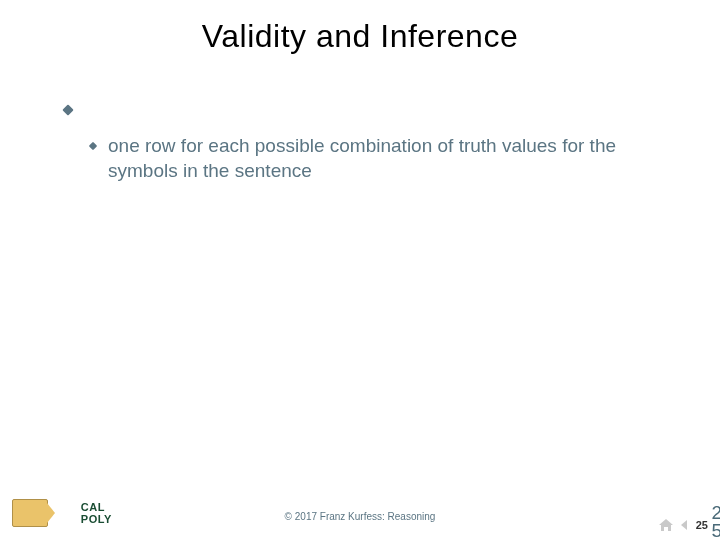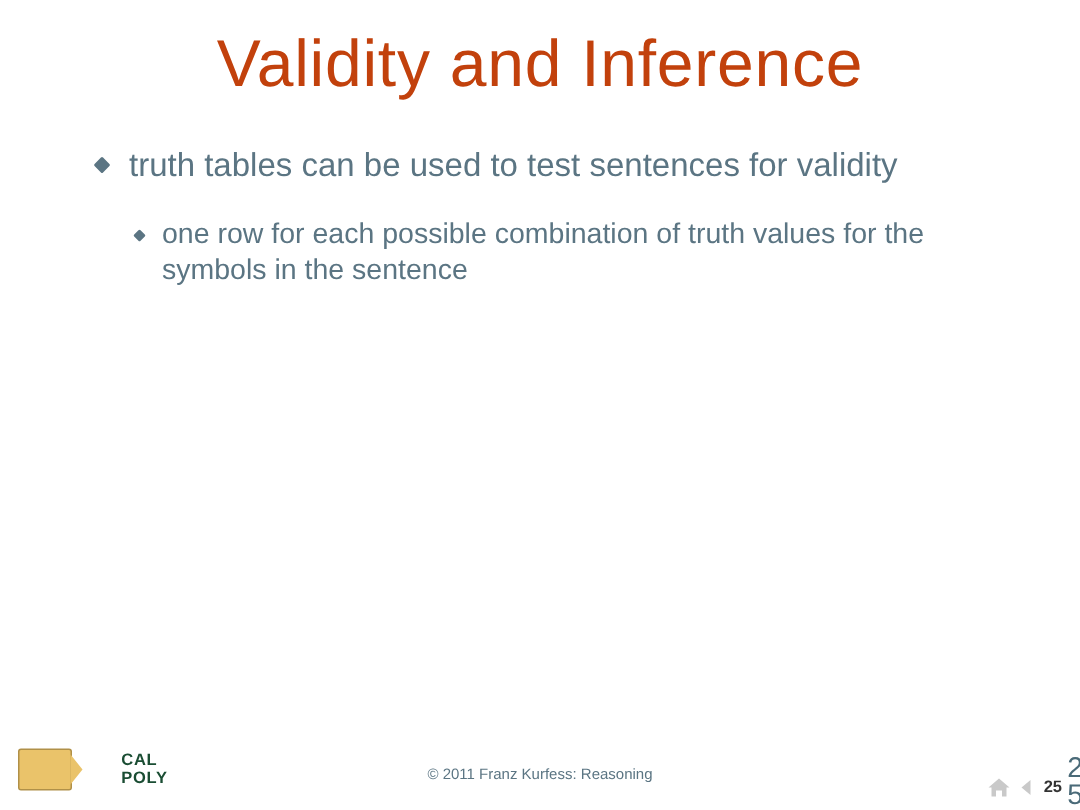--- a/index.html
+++ b/index.html
@@ -17,23 +17,23 @@
     height: 540px;
     position: relative;
     box-sizing: border-box;
   }
   .title {
     position: absolute;
     top: 18px;
     left: 0;
     width: 720px;
     text-align: center;
-    font-size: 44px;
+    font-size: 32px;
     font-weight: 400;
-    color: #c2410c;
+    color: #000000;
     letter-spacing: 0.5px;
   }
   .body {
     position: absolute;
     top: 96px;
     left: 64px;
     right: 60px;
     color: #5b7583;
   }
   .bul1 {
@@ -160,36 +160,35 @@
 </head>
 <body>
 
 <div class="slide">
 
   <div class="title">Validity and Inference</div>
 
   <div class="body">
     <div class="bul1">
       <div class="icon"></div>
-      <div class="text">truth tables can be used to test sentences for validity</div>
     </div>
     <div class="sub">
       <div class="bul2">
         <div class="icon"></div>
         <div class="text">one row for each possible combination of truth values for the symbols in the sentence</div>
       </div>
     </div>
   </div>
 
   <div class="logo">
     <div class="logo-badge"></div>
     <div class="logo-text">CAL POLY</div>
   </div>
 
-  <div class="footer-copy">© 2011  Franz Kurfess: Reasoning</div>
+  <div class="footer-copy">© 2017  Franz Kurfess: Reasoning</div>
 
   <div class="nav">
     <span class="home-icon">
       <svg width="16" height="14" viewBox="0 0 16 14">
         <path d="M8 1 L15 7 L13 7 L13 13 L10 13 L10 9 L6 9 L6 13 L3 13 L3 7 L1 7 Z" fill="#c9c9c9"></path>
       </svg>
     </span>
     <span class="arrow-icon">
       <svg width="12" height="12" viewBox="0 0 12 12">
         <path d="M9 1 L3 6 L9 11 Z" fill="#c9c9c9"></path>

